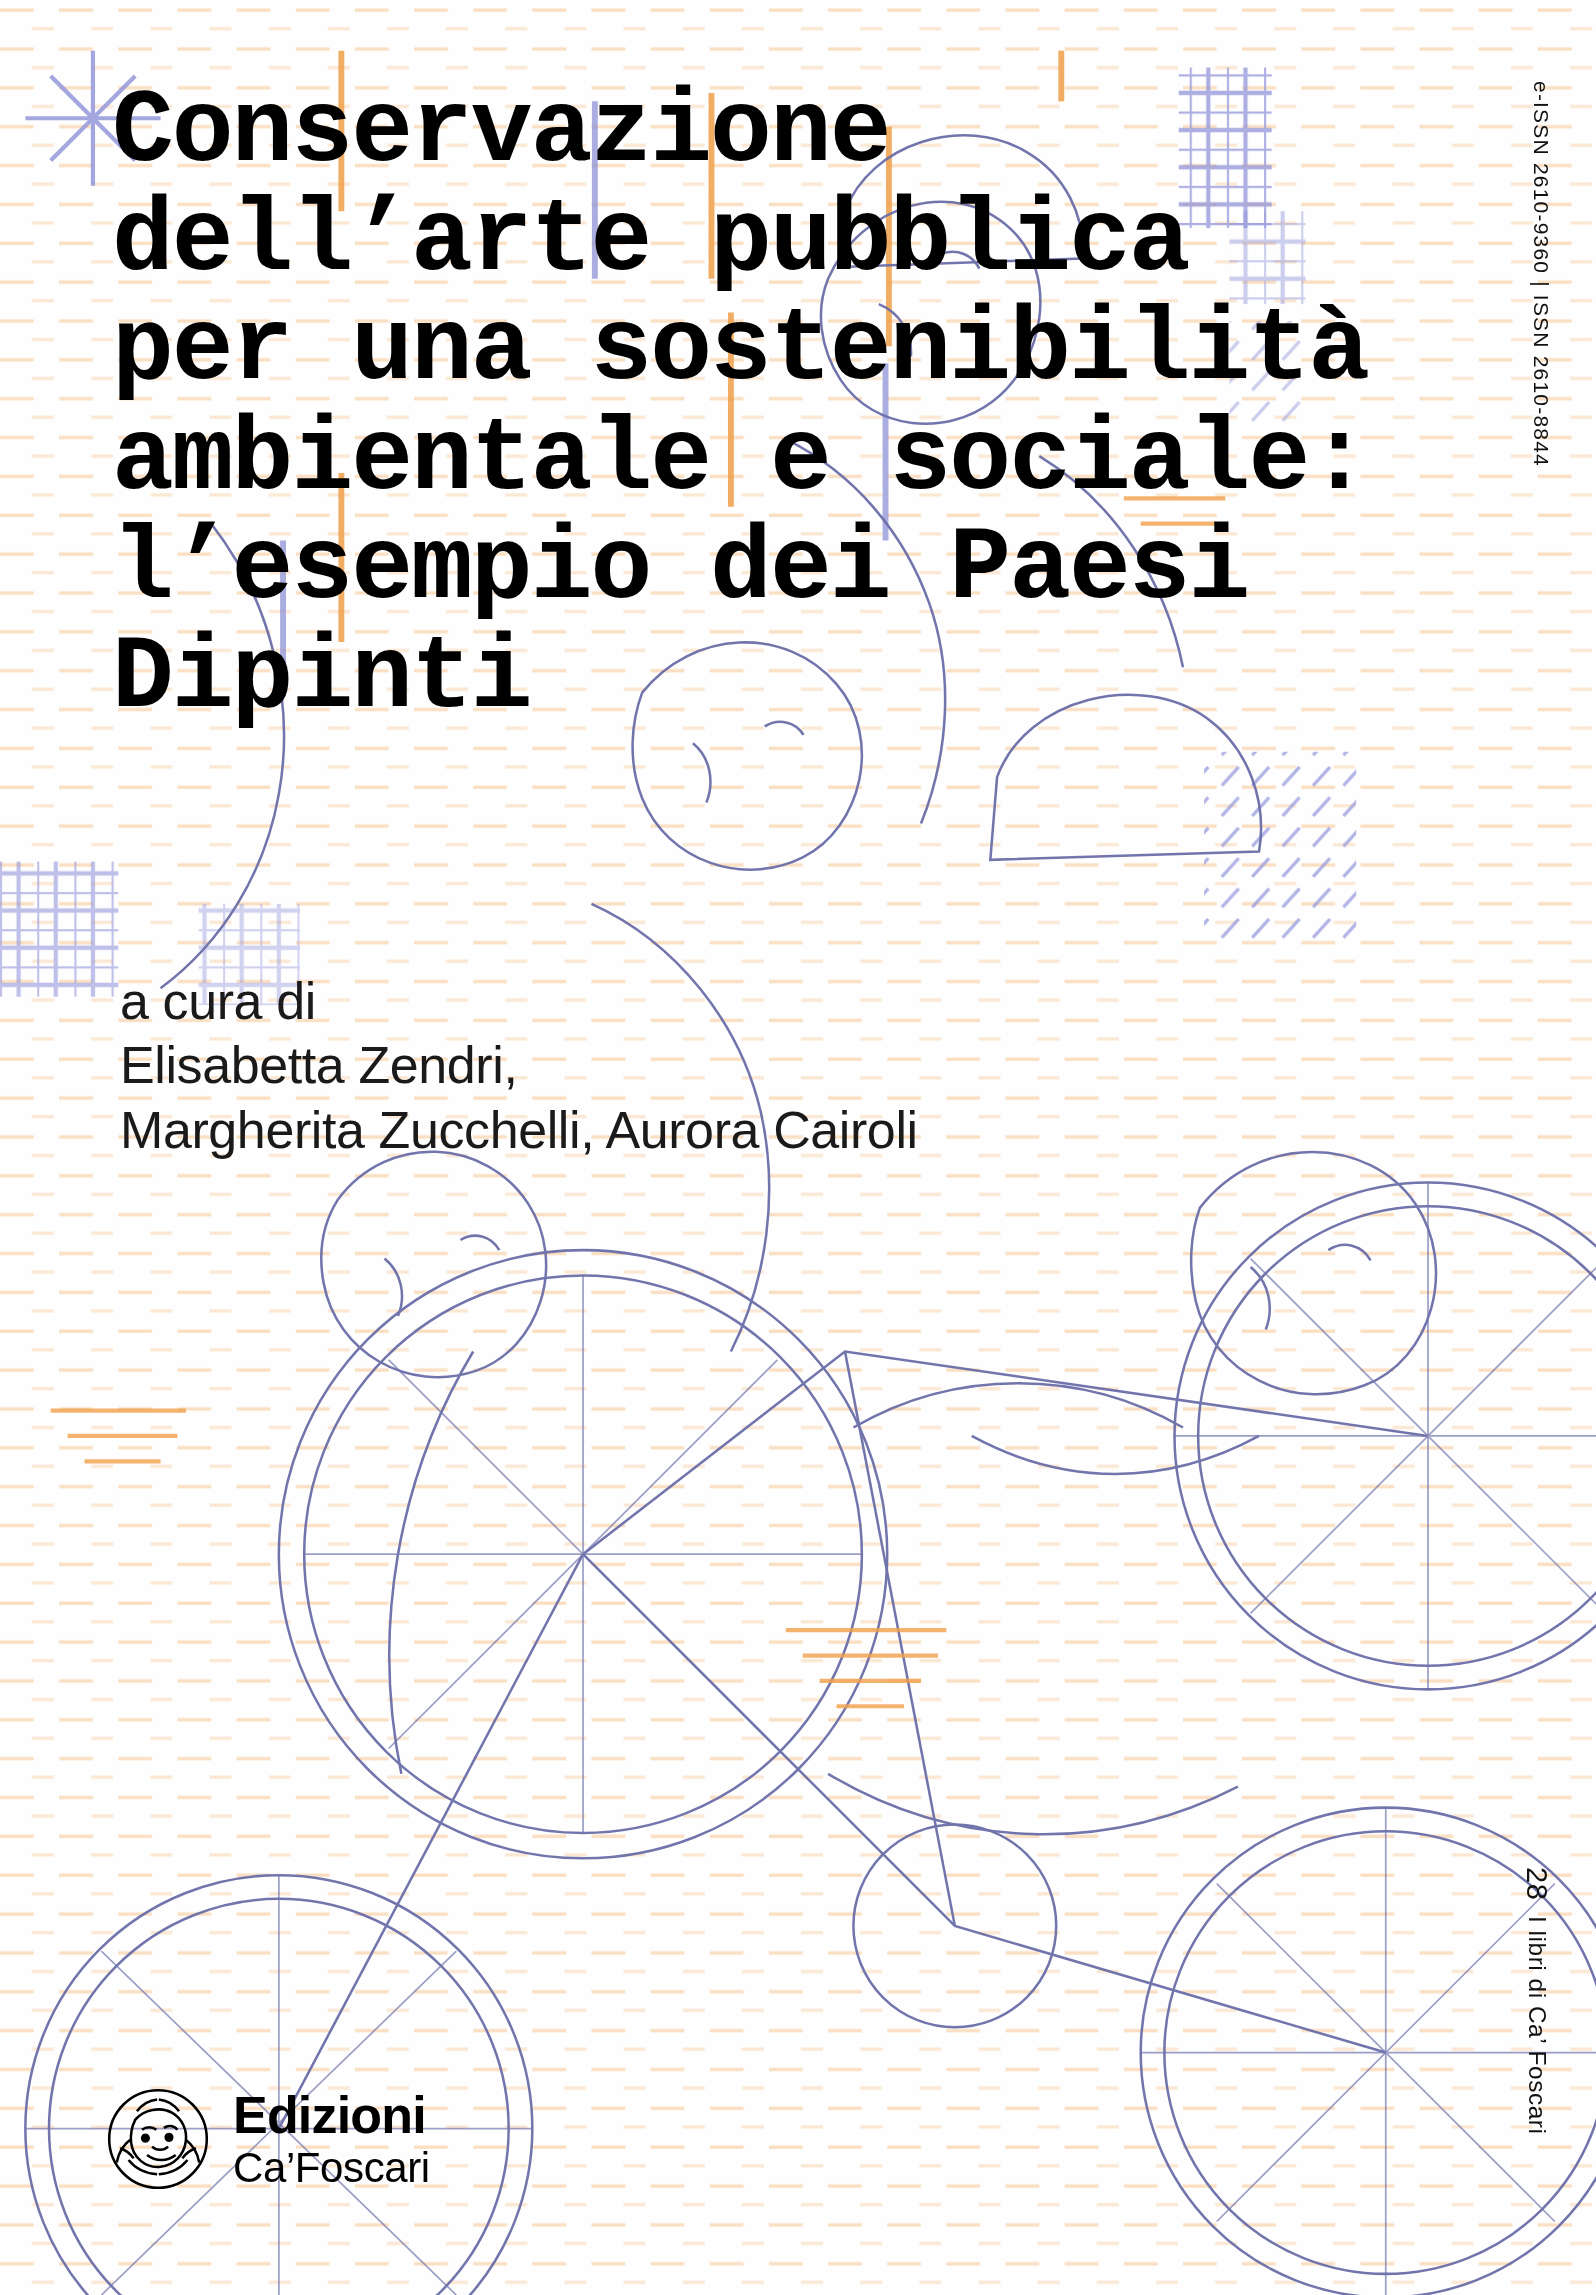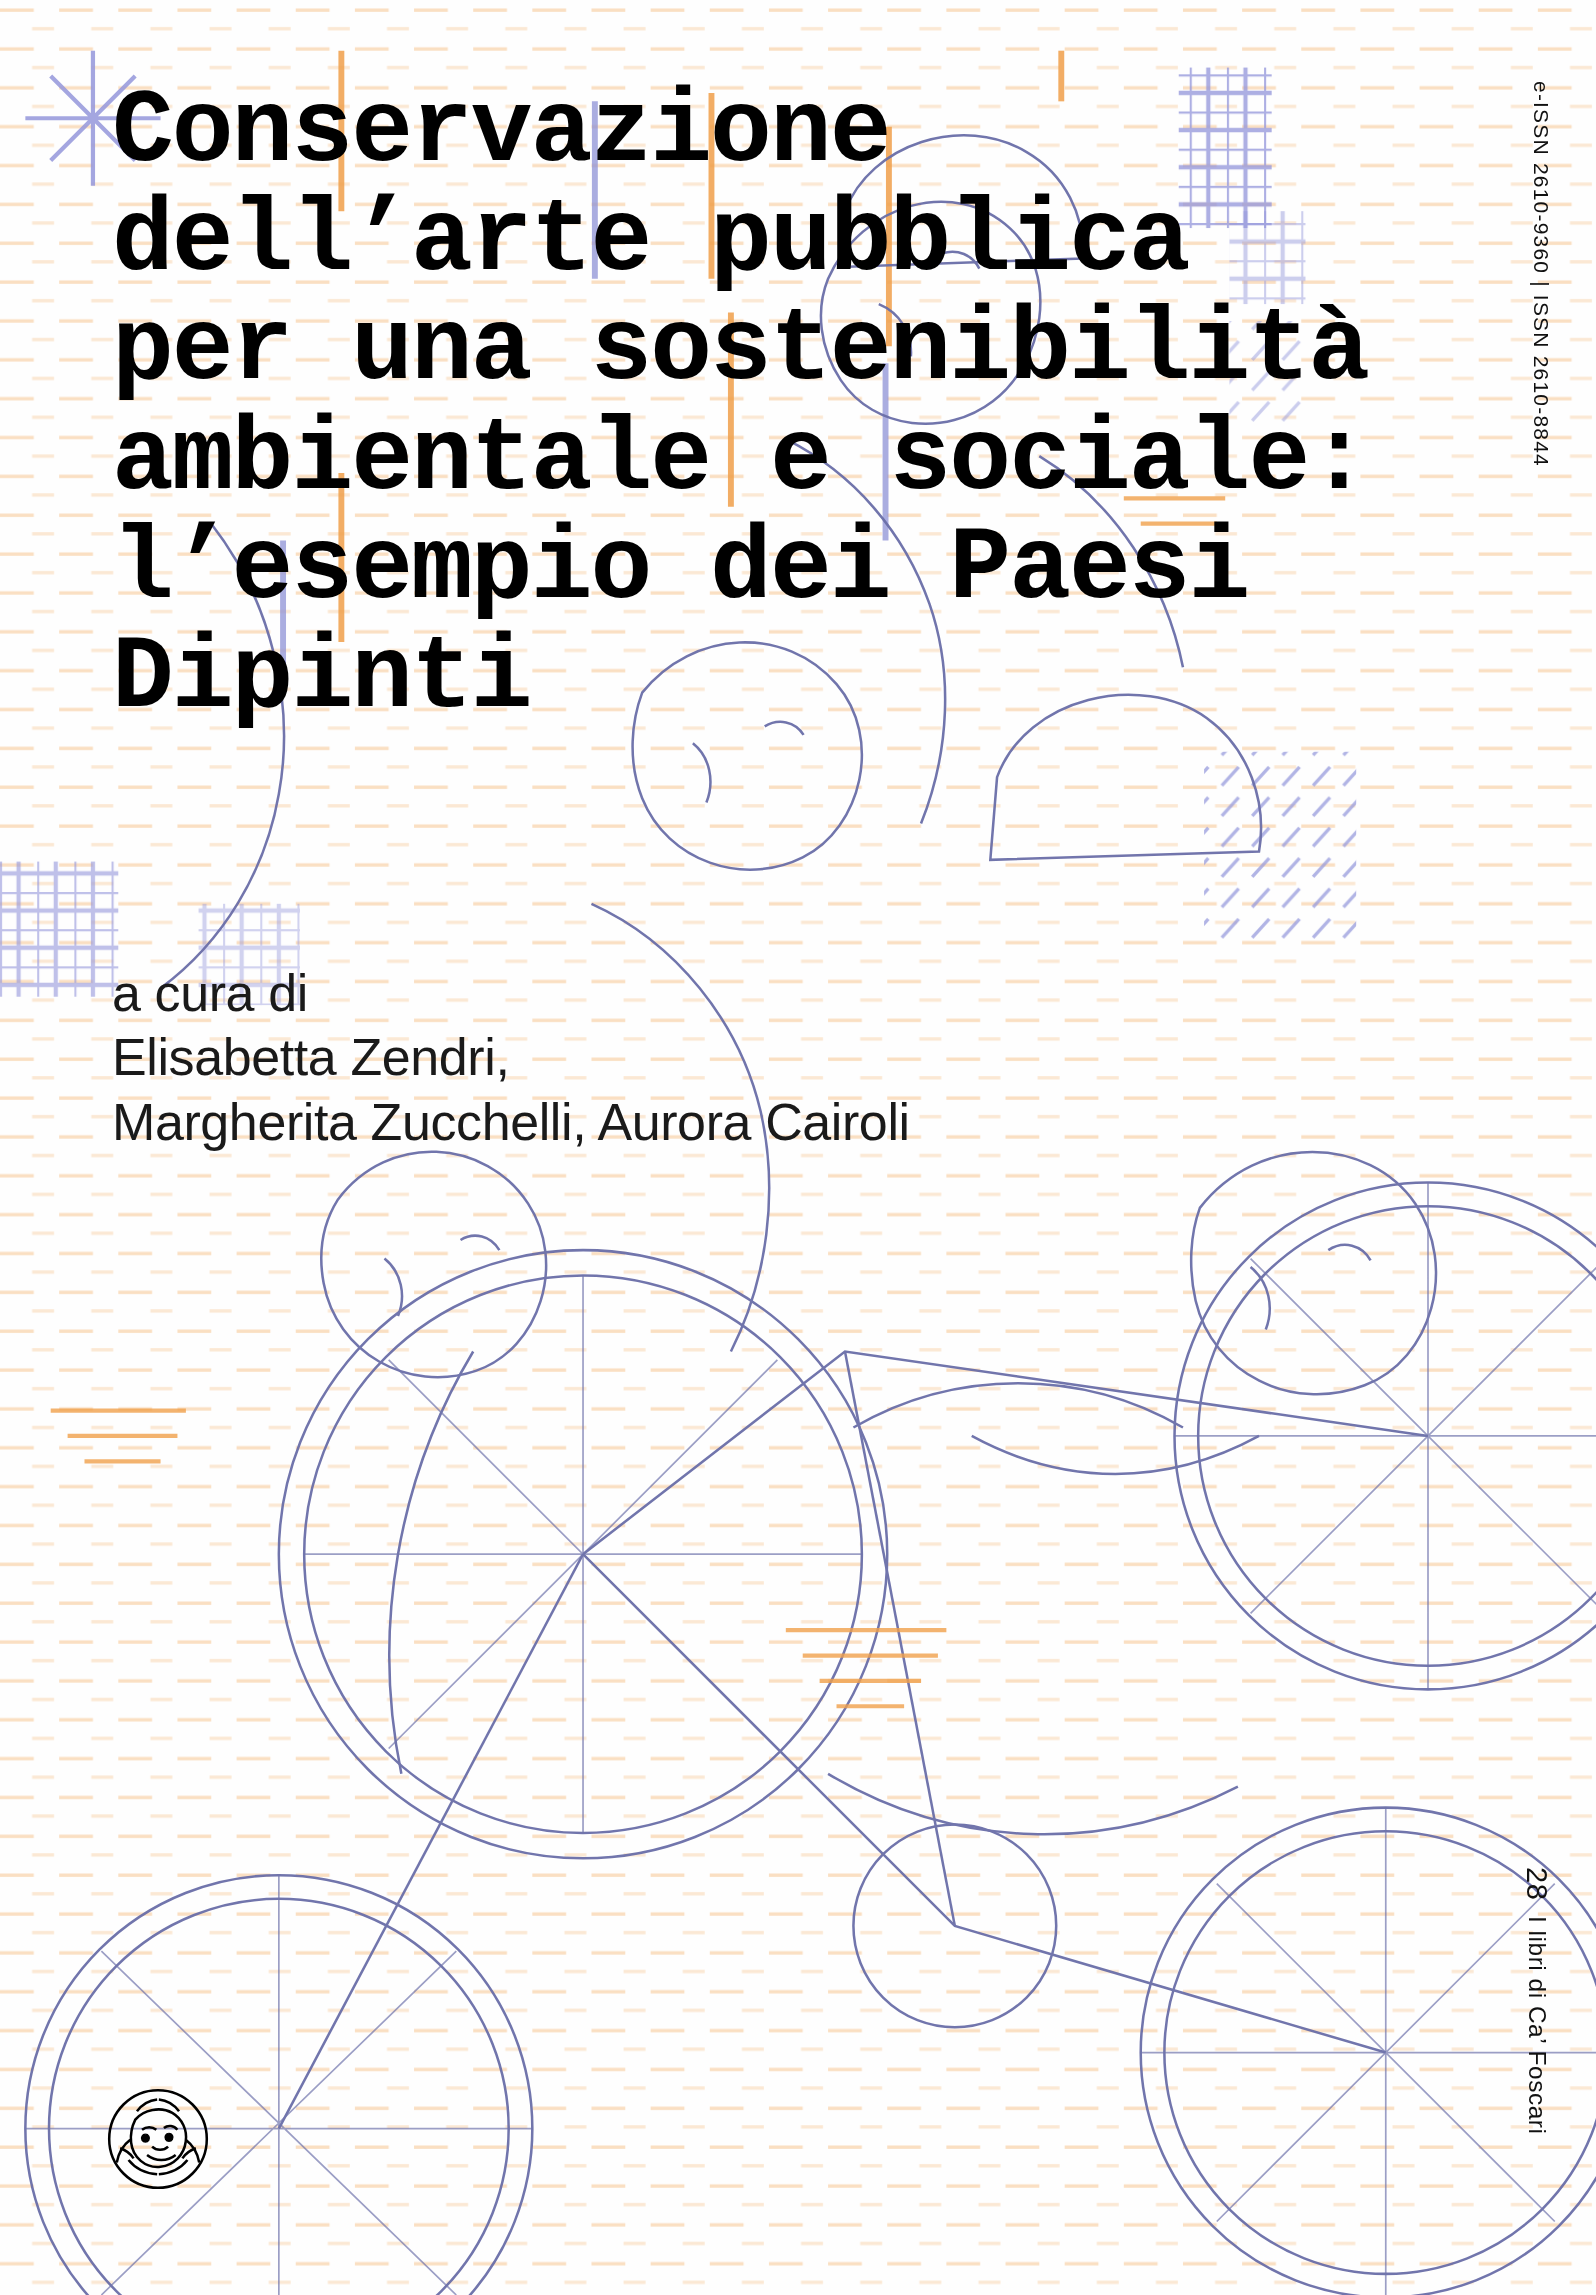--- a/index.html
+++ b/index.html
@@ -50,21 +50,21 @@
   }
 
   
   .editors-block {
     position: absolute;
     left: 112px;
     top: 961px;
     width: 1183px;
   }
   .editors-text {
-    margin: 0;
+    margin: 8px;
     font-family: "Liberation Sans", sans-serif;
     font-weight: normal;
     font-size: 52px;
     line-height: 1.24;
     letter-spacing: -0.4px;
     color: #1a1a1a;
     white-space: pre-line;
   }
 
   
@@ -269,16 +269,20 @@
           <path d="M48 58 a4 4 0 1 0 0.1 0 M76 57 a4 4 0 1 0 0.1 0" fill="#000"></path>
           <path d="M56 72 c5 5 14 5 19 0"></path>
           <path d="M50 82 c10 8 24 8 34 0"></path>
           <path d="M30 64 c-8 6 -14 16 -16 27 M96 64 c8 6 14 16 16 27"></path>
           <path d="M28 88 c8 10 20 16 34 17 M98 88 c-8 10 -20 16 -34 17"></path>
           <path d="M38 30 c6 -8 14 -13 24 -14 M88 30 c-6 -8 -14 -13 -24 -14"></path>
           <path d="M18 74 c6 2 12 6 16 12 M108 74 c-6 2 -12 6 -16 12"></path>
         </g>
       </svg>
     </span>
+    <span class="publisher-names">
+      <span class="publisher-line1">Edizioni</span>
+      <span class="publisher-line2">Ca’Foscari</span>
+    </span>
   </div>
 
 </div>
 
 
 </body></html>

